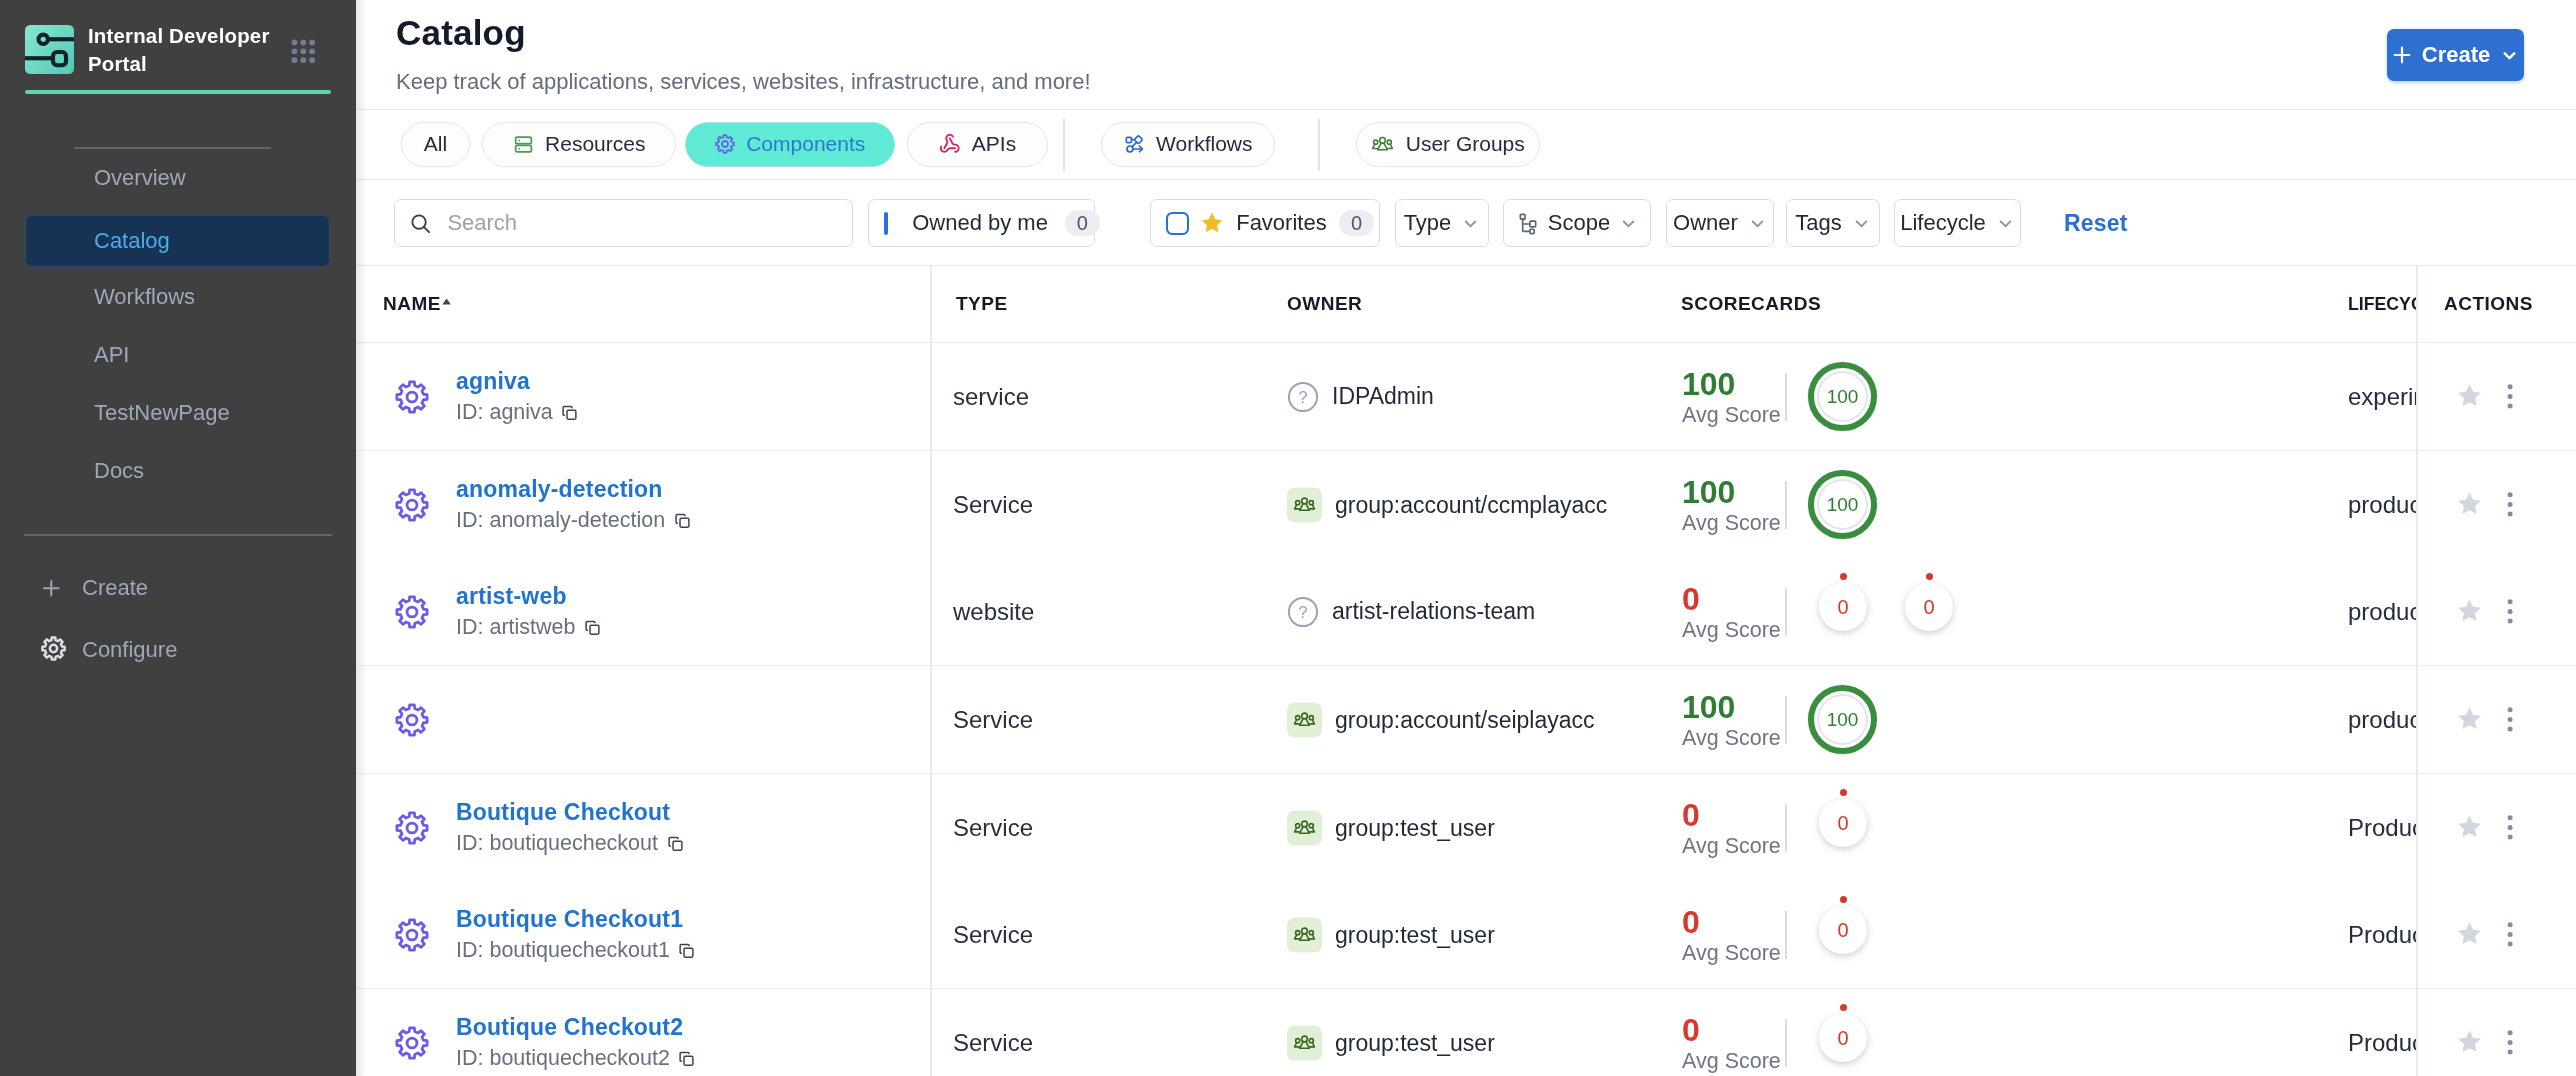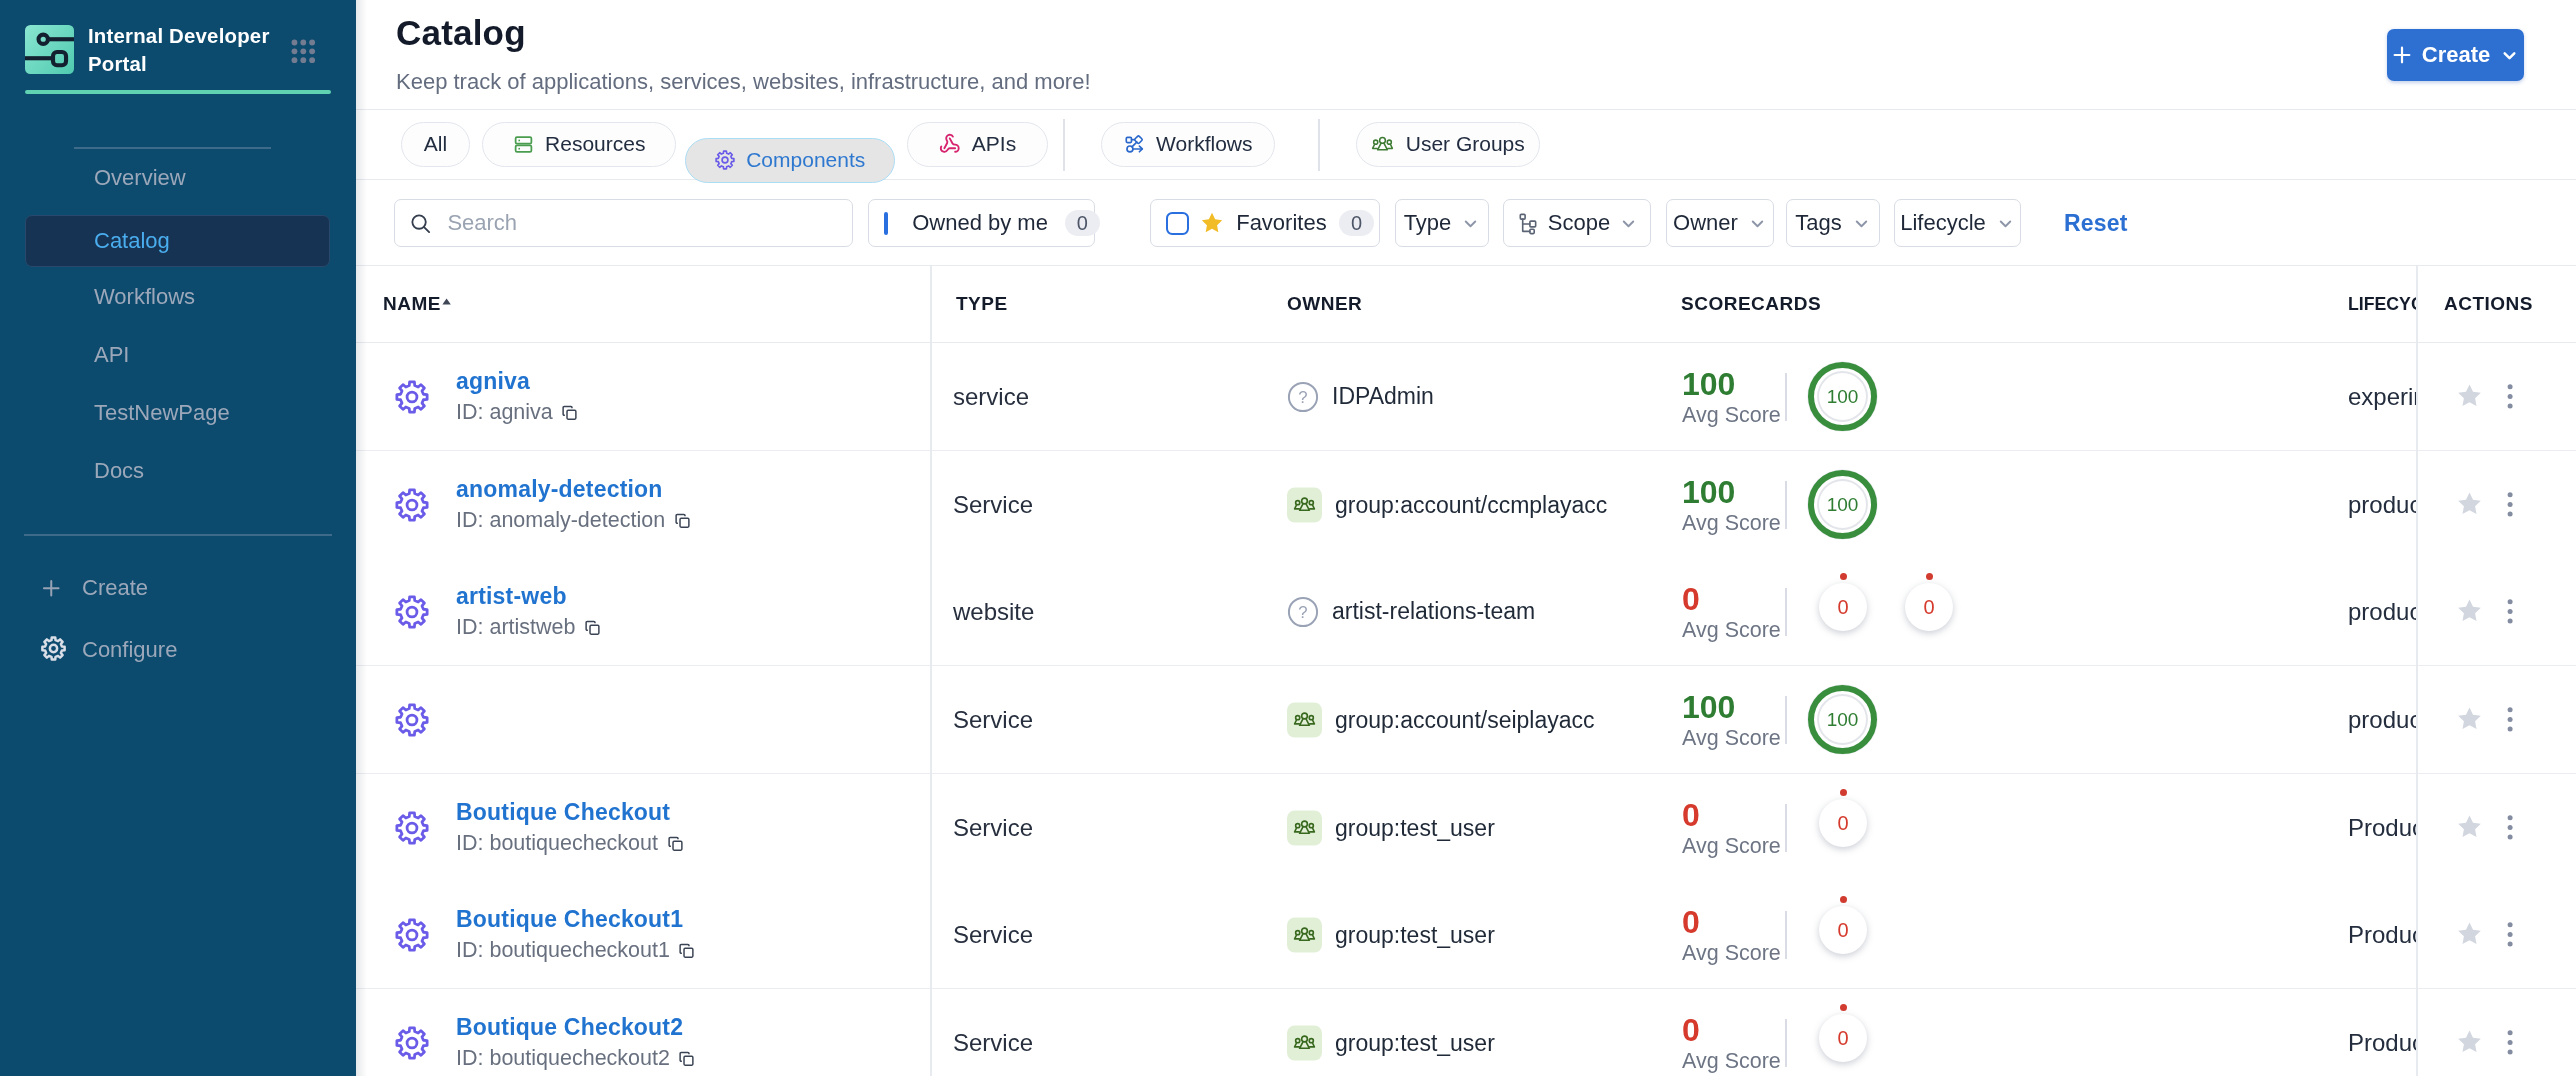--- a/index.html
+++ b/index.html
@@ -1,21 +1,21 @@
 <!DOCTYPE html>
 <html style="font-size:12.3px"><head>
 <meta charset="utf-8">
 <style>
 * { margin:0; padding:0; box-sizing:border-box; }
 html,body { width:2576px; height:1077px; overflow:hidden; background:#fff;
   font-family:"Liberation Sans", sans-serif; }
 #page { position:relative; width:2576px; height:1077px; }
 
 
-#side { position:absolute; left:0; top:0; width:356px; height:1077px; background:#0c4a6e; }
+#side { position:absolute; left:0; top:0; width:356px; height:1077px; background:#404040; }
 #logo { position:absolute; left:24.6px; top:25px; width:49px; height:49px; }
 #brand { position:absolute; left:88px; top:21.5px; width:192px; color:#fff; font-size:20.4px;
   font-weight:bold; line-height:28px; letter-spacing:0.2px;}
 #griddots { position:absolute; left:291px; top:39px; }
 #tealbar { position:absolute; left:24.6px; top:90px; width:306px; height:3.8px; border-radius:2.3px; background:#60d1b1; }
 .shr { position:absolute; height:1.5px; background:rgba(160,172,190,.34); }
 .nav { position:absolute; left:94px; font-size:22px; color:#9ca8ba; transform:translateY(-50%); white-space:nowrap;}
 #catpill { position:absolute; left:25px; top:215px; width:305px; height:52px; border-radius:7px;
   background:#163353; border:1.2px solid #28496b; }
 #catpill span { position:absolute; left:68px; top:50%; transform:translateY(-50%); font-size:22px; color:#4aadee; }
@@ -30,21 +30,21 @@
 #hdr h1 { position:absolute; left:40px; top:13px; font-size:35px; color:#131a29; letter-spacing:0.2px;}
 #hdr .sub { position:absolute; left:40px; top:69px; font-size:22px; color:#636d7f; }
 #createbtn { position:absolute; left:2031px; top:29px; width:137px; height:52px; border-radius:7px;
   background:#2e70d2; color:#fff; display:flex; align-items:center; justify-content:center; gap:8.5px;
   font-size:22px; font-weight:bold; box-shadow:0 1.5px 3.8px rgba(30,80,180,.25);}
 
 #tabs { position:absolute; left:0; top:110px; width:2220px; height:70px; border-bottom:1.5px solid #e7eaef;padding-left:36px; }
 .pill { position:absolute; top:11.5px; height:45px; border-radius:23px; border:1.2px solid #e3e6ec;
   background:#fdfdfe; display:flex; align-items:center; justify-content:center; gap:11.5px;
   font-size:21px; color:#222d40; }
-.pill.active { background:#e5e5e5; border-color:#abddf5; color:#2e78d0;margin-top:16px; }
+.pill.active { background:#5eead4; border-color:#abddf5; color:#2e78d0; }
 .tabdiv { position:absolute; top:9.2px; height:52px; width:1.5px; background:#dfe2e8; }
 
 #filters { position:absolute; left:0; top:180px; width:2220px; height:86px; border-bottom:1.5px solid #e7eaef;padding-left:8px; }
 .fbox { position:absolute; top:19px; height:48px; border:1.2px solid #d8dce4; border-radius:7px; background:#fff;
   display:flex; align-items:center; font-size:22px; color:#1f2838; white-space:nowrap; }
 .badge { background:#ecedf2; border-radius:14px; min-width:35px; height:26px; display:flex;
   align-items:center; justify-content:center; font-size:20px; color:#4d5668; }
 .cbox { width:23px; height:23px; border:2.3px solid #2a6fe0; border-radius:6.2px; background:#fff; }
 #reset { position:absolute; left:1708px; top:19px; height:48px; display:flex; align-items:center;
   font-size:23px; font-weight:bold; color:#2b6fd3; letter-spacing:0.2px;}

